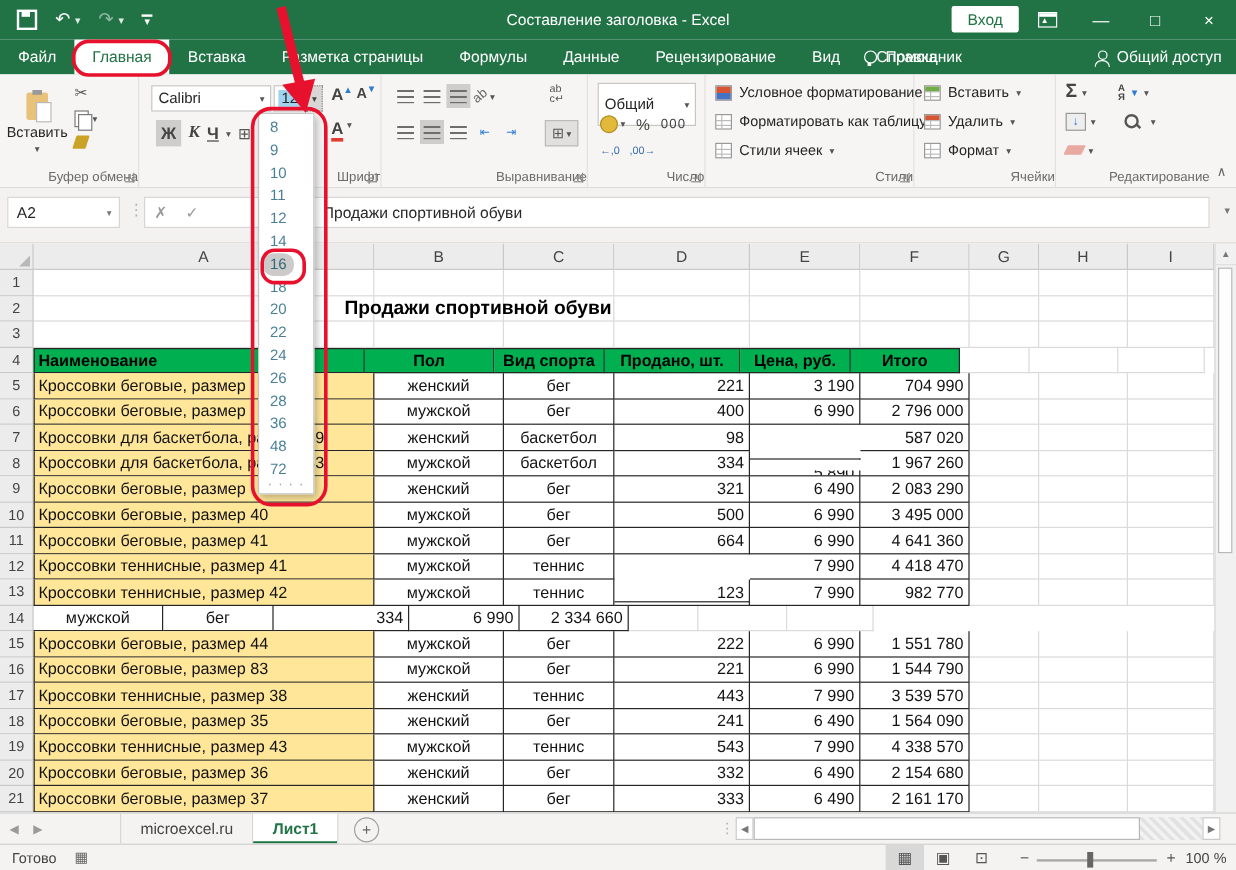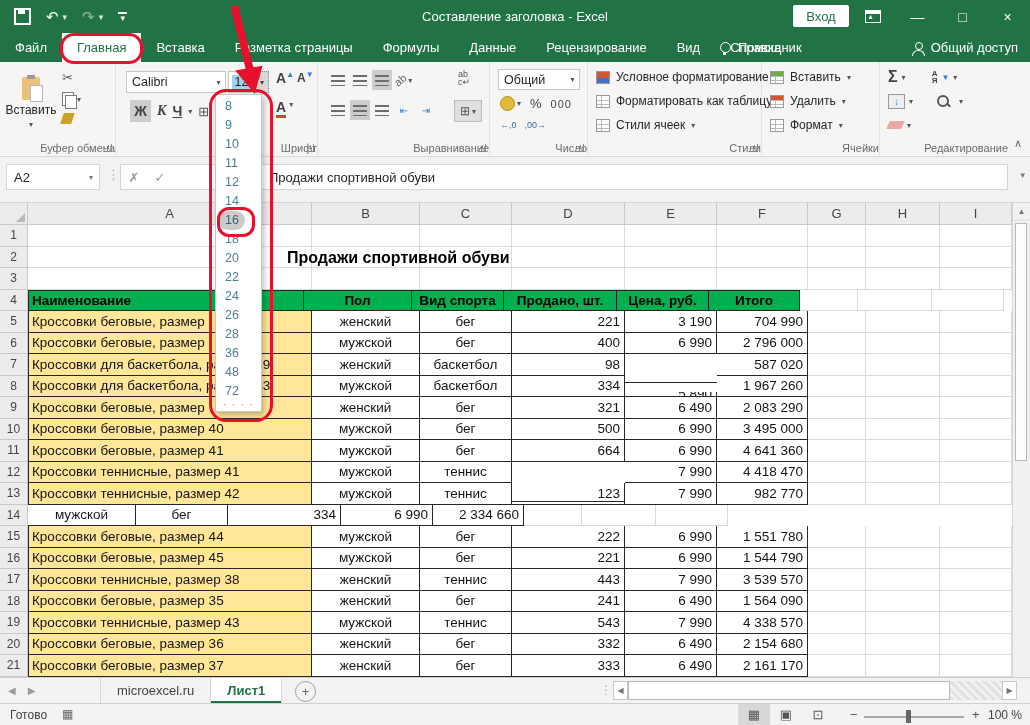--- a/index.html
+++ b/index.html
@@ -64,21 +64,21 @@
   .fontcolor{position:absolute;left:160px;top:38px;display:flex;align-items:flex-start;gap:3px;}
   .fc-a{font-weight:bold;font-size:14px;color:#444;border-bottom:3px solid #e03c32;line-height:15px;}
   .alico{width:20px;height:20px;display:flex;align-items:center;justify-content:center;}
   .alico .bars{width:14px;height:11px;background:repeating-linear-gradient(#6d6d6d 0 2px,transparent 2px 5px);}
   .alico.on{background:#cfcdcc;}
   .alrow1{position:absolute;left:10px;top:8px;display:flex;gap:2px;align-items:center;}
   .alrow2{position:absolute;left:10px;top:38px;display:flex;gap:2px;align-items:center;}
   .orient{font-size:11px;color:#666;transform:rotate(-40deg);}
   .wrapic{position:absolute;left:140px;top:8px;font-size:9px;line-height:8px;color:#555;white-space:pre;text-align:left;}
   .mergeic{position:absolute;left:136px;top:38px;width:28px;height:22px;background:#e2e0de;border:1px solid #bdbbb9;box-sizing:border-box;display:flex;align-items:center;justify-content:center;gap:2px;color:#555;font-size:12px;}
-  .numfmt{position:absolute;left:8px;top:7px;width:82px;height:21px;}
+  .numfmt{position:absolute;left:8px;top:7px;width:82px;height:36px;}
   .nrow2{position:absolute;left:10px;top:34px;display:flex;align-items:center;gap:9px;}
   .coin{width:13px;height:13px;border-radius:50%;background:#e3b93c;border:1px solid #b08f1f;}
   .pct{font-size:13px;color:#444;}
   .th000{font-size:11px;color:#444;letter-spacing:1px;}
   .nrow3{position:absolute;left:10px;top:58px;display:flex;align-items:center;gap:8px;font-size:9px;color:#3a6fb0;}
   .sticon{width:14px;height:13px;border:1px solid #999;box-sizing:border-box;background:linear-gradient(180deg,#d65532 0 50%,#4472c4 50% 100%);}
   .gridic{width:14px;height:13px;box-sizing:border-box;border:1px solid #999;background:
     linear-gradient(#bbb 0 0) 0 4px/100% 1px no-repeat,
     linear-gradient(#bbb 0 0) 0 8px/100% 1px no-repeat,
     linear-gradient(#bbb 0 0) 4px 0/1px 100% no-repeat,#fff;}
@@ -593,21 +593,21 @@
           <div class="cell mid" style="width: 92px;">бег</div>
           <div class="cell num" style="width: 113px;">222</div>
           <div class="cell num" style="width: 92px;">6 990</div>
           <div class="cell num" style="width: 91px;">1 551 780</div>
           <div class="cell" style="width: 58px;"></div>
           <div class="cell" style="width: 74px;"></div>
           <div class="cell" style="width: 72px;"></div>
         </div>
         <div class="grid-row">
           <div class="rowhdr">16</div>
-          <div class="cell acell" style="width: 284px;">Кроссовки беговые, размер 45</div>
+          <div class="cell acell" style="width: 284px;">Кроссовки беговые, размер 83</div>
           <div class="cell mid" style="width: 108px;">мужской</div>
           <div class="cell mid" style="width: 92px;">бег</div>
           <div class="cell num" style="width: 113px;">221</div>
           <div class="cell num" style="width: 92px;">6 990</div>
           <div class="cell num" style="width: 91px;">1 544 790</div>
           <div class="cell" style="width: 58px;"></div>
           <div class="cell" style="width: 74px;"></div>
           <div class="cell" style="width: 72px;"></div>
         </div>
         <div class="grid-row">

